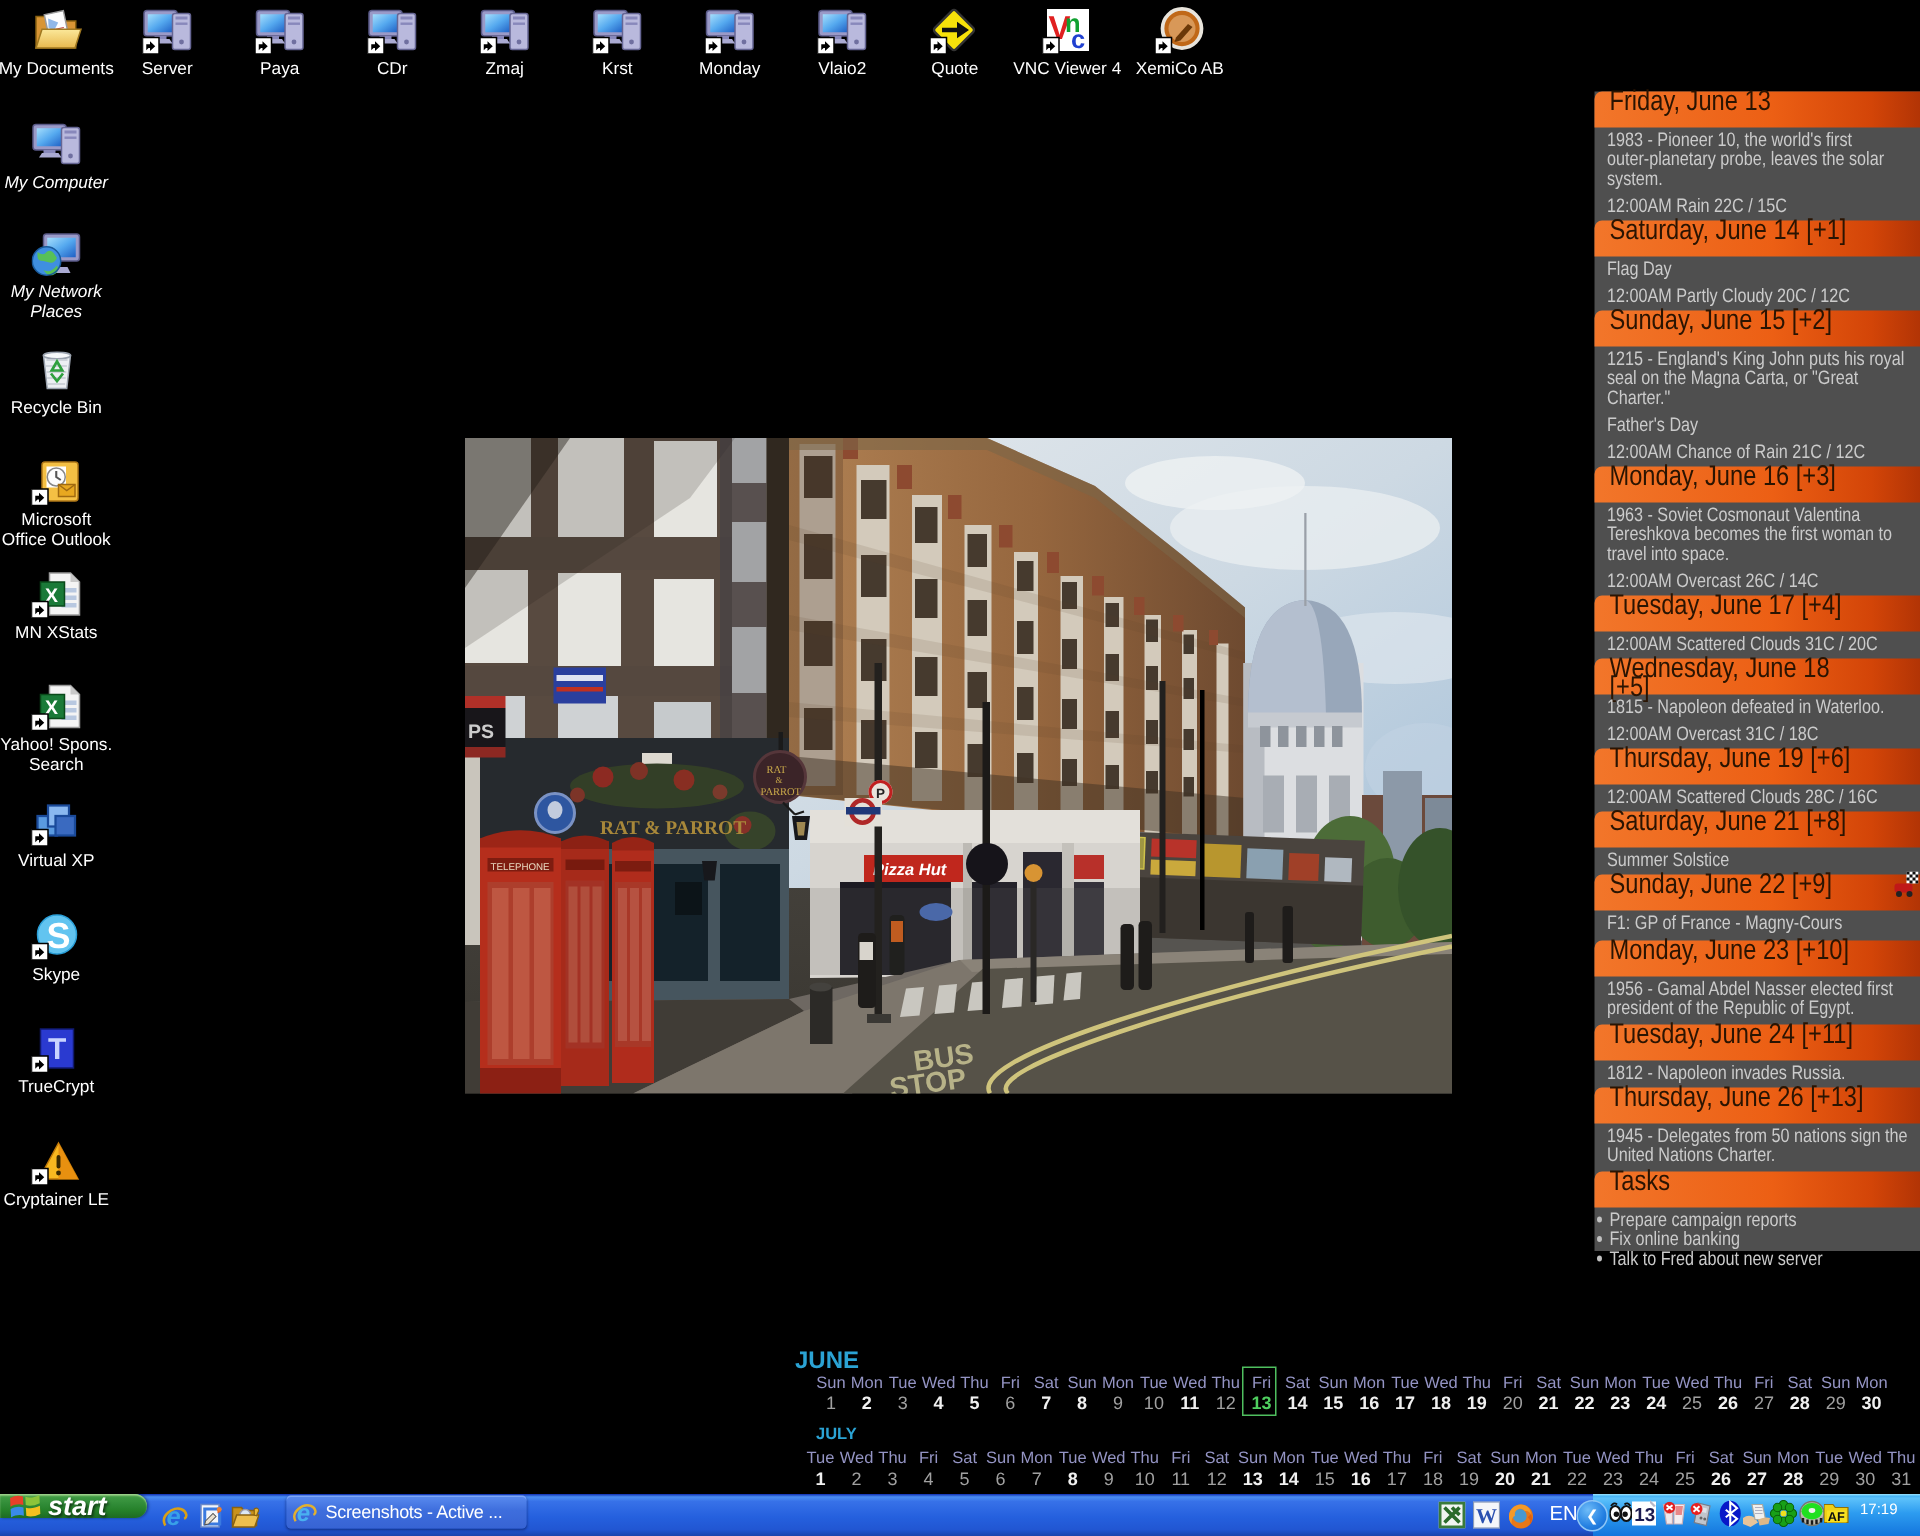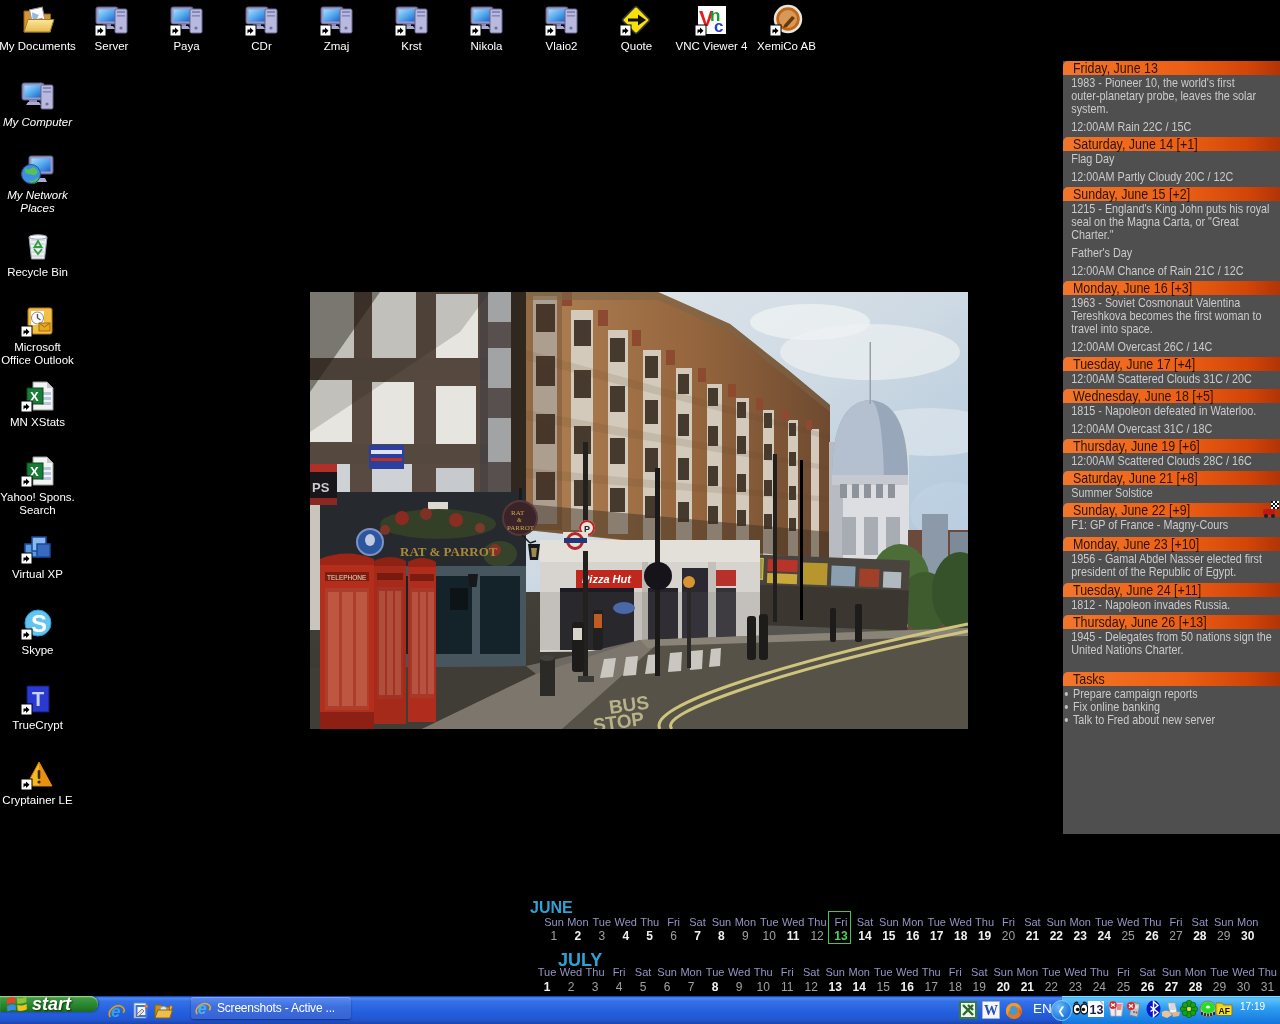--- a/index.html
+++ b/index.html
@@ -1,20 +1,20 @@
 <!DOCTYPE html>
 <html><head><meta charset="utf-8"><style>
 html,body{margin:0;padding:0;width:1280px;height:1024px;overflow:hidden;background:#000;font-family:"Liberation Sans",sans-serif;}
 #desk{position:absolute;left:0;top:0;width:1280px;height:1024px;background:#000;}
 .ico{position:absolute;width:75px;text-align:center;}
 .ico svg{display:block;margin:0 auto;}
 .ico .lb{color:#fff;font-size:11.5px;line-height:13px;margin:2px -8px 0;text-shadow:1px 1px 1px #000,1px 1px 2px #000;}
 #photo{position:absolute;left:310px;top:292px;width:658px;height:437px;}
 #sidebar{position:absolute;left:1063px;top:61px;width:217px;height:773px;background:#4f4f4f;font-size:13px;color:#cbcbcb;}
-.hd{position:relative;height:14px;line-height:13px;padding-left:10px;color:#2a1402;background:linear-gradient(90deg,#f2762a 0%,#ec5f14 55%,#d34508 85%,#b23405 100%);border-top-left-radius:5px;font-size:15px;}
+.hd{position:relative;height:24px;line-height:13px;padding-left:10px;color:#2a1402;background:linear-gradient(90deg,#f2762a 0%,#ec5f14 55%,#d34508 85%,#b23405 100%);border-top-left-radius:5px;font-size:19px;}
 .hd .tx{display:inline-block;transform:scaleX(.83);transform-origin:0 0;}
 .bk{padding:1px 0 4px 10px;line-height:13px;width:250px;transform:scaleX(.83);transform-origin:0 0;}
 .bu{display:inline-block;width:4px;height:4px;border-radius:2px;background:#c0c0c0;margin:0 6px 2px -8px;vertical-align:middle;}
 #cal{position:absolute;left:0;top:0;width:1280px;height:0;color:#fff;}
 #taskbar{position:absolute;left:0;top:996px;width:1280px;height:28px;background:linear-gradient(#0f2db0 0%,#4a8ef2 7%,#3771e8 18%,#2560de 55%,#2156d2 85%,#1b44ac 100%);}
 #startbtn{position:absolute;left:0;top:0;width:98px;height:16px;border-radius:0 12px 12px 0;background:linear-gradient(#6cab5c 0%,#3f9a43 12%,#2f8a36 45%,#258028 70%,#1d6a22 100%);box-shadow:inset 0 1px 1px #9ed48e,1px 0 2px rgba(0,0,0,.4);display:flex;align-items:center;}
 #startbtn span{color:#fff;font-size:18px;font-weight:bold;font-style:italic;text-shadow:1px 1px 2px rgba(0,0,0,.6);}
 .ql{position:absolute;top:6px;}
 #taskbtn{position:absolute;left:191px;top:1px;width:160px;height:22px;border-radius:3px;background:linear-gradient(#5a8cf0 0%,#3e6edd 45%,#3763d4 100%);box-shadow:inset 0 1px 0 #7ea6f6,0 1px 2px rgba(0,10,60,.5);color:#fff;font-size:12px;letter-spacing:-.2px;display:flex;align-items:center;}
 .tr{position:absolute;}
@@ -103,21 +103,21 @@
       <use href="#comp"></use>
       <use href="#arr"></use>
     </svg>
     <div class="lb">Krst</div>
   </div>
 <div class="ico" style="left:449px;top:4px;">
     <svg width="34" height="34" viewBox="0 0 34 34">
       <use href="#comp"></use>
       <use href="#arr"></use>
     </svg>
-    <div class="lb">Nikola</div>
+    <div class="lb">Monday</div>
   </div>
 <div class="ico" style="left:524px;top:4px;">
     <svg width="34" height="34" viewBox="0 0 34 34">
       <use href="#comp"></use>
       <use href="#arr"></use>
     </svg>
     <div class="lb">Vlaio2</div>
   </div>
 <div class="ico" style="left:599px;top:4px;">
     <svg width="34" height="34" viewBox="0 0 34 34">
@@ -587,28 +587,28 @@
         <circle cx="5" cy="15" r="2" fill="#222"></circle>
         <circle cx="12" cy="15" r="2" fill="#222"></circle>
       </svg></div>
 <div class="bk">F1: GP of France - Magny-Cours</div>
 <div class="hd" style="margin-top:2px"><span class="tx">Monday, June 23 [+10]</span></div>
 <div class="bk">1956 - Gamal Abdel Nasser elected first<br>president of the Republic of Egypt.</div>
 <div class="hd" style="margin-top:1px"><span class="tx">Tuesday, June 24 [+11]</span></div>
 <div class="bk">1812 - Napoleon invades Russia.</div>
 <div class="hd"><span class="tx">Thursday, June 26 [+13]</span></div>
 <div class="bk">1945 - Delegates from 50 nations sign the<br>United Nations Charter.</div>
-<div class="hd" style="margin-top:12px"><span class="tx">Tasks</span></div>
+<div class="hd" style="margin-top:1px"><span class="tx">Tasks</span></div>
 <div class="bk tk"><span class="bu"></span>Prepare campaign reports<br><span class="bu"></span>Fix online banking<br><span class="bu"></span>Talk to Fred about new server</div>
 </div>
 <div id="cal">
 <div style="position:absolute;left:530px;top:899px;font-size:16px;font-weight:bold;color:#2ba3d4;">JUNE</div>
 <div class="dn" style="left:542px;top:912px;width:720px;"><span>Sun</span><span>Mon</span><span>Tue</span><span>Wed</span><span>Thu</span><span>Fri</span><span>Sat</span><span>Sun</span><span>Mon</span><span>Tue</span><span>Wed</span><span>Thu</span><span>Fri</span><span>Sat</span><span>Sun</span><span>Mon</span><span>Tue</span><span>Wed</span><span>Thu</span><span>Fri</span><span>Sat</span><span>Sun</span><span>Mon</span><span>Tue</span><span>Wed</span><span>Thu</span><span>Fri</span><span>Sat</span><span>Sun</span><span>Mon</span></div>
 <div class="nm" style="left:542px;top:926px;width:720px;"><span>1</span><span class="b">2</span><span>3</span><span class="b">4</span><span class="b">5</span><span>6</span><span class="b">7</span><span class="b">8</span><span>9</span><span>10</span><span class="b">11</span><span>12</span><span style="color:#4fcf5f;font-weight:bold">13</span><span class="b">14</span><span class="b">15</span><span class="b">16</span><span class="b">17</span><span class="b">18</span><span class="b">19</span><span>20</span><span class="b">21</span><span class="b">22</span><span class="b">23</span><span class="b">24</span><span>25</span><span class="b">26</span><span>27</span><span class="b">28</span><span>29</span><span class="b">30</span></div>
-<div style="position:absolute;left:558px;top:950px;font-size:18px;font-weight:bold;color:#2ba3d4;">JULY</div>
+<div style="position:absolute;left:544px;top:950px;font-size:11px;font-weight:bold;color:#2ba3d4;">JULY</div>
 <div class="dn jl" style="left:535px;top:962px;width:745px;"><span>Tue</span><span>Wed</span><span>Thu</span><span>Fri</span><span>Sat</span><span>Sun</span><span>Mon</span><span>Tue</span><span>Wed</span><span>Thu</span><span>Fri</span><span>Sat</span><span>Sun</span><span>Mon</span><span>Tue</span><span>Wed</span><span>Thu</span><span>Fri</span><span>Sat</span><span>Sun</span><span>Mon</span><span>Tue</span><span>Wed</span><span>Thu</span><span>Fri</span><span>Sat</span><span>Sun</span><span>Mon</span><span>Tue</span><span>Wed</span><span>Thu</span></div>
 <div class="nm jl" style="left:535px;top:977px;width:745px;"><span class="b">1</span><span>2</span><span>3</span><span>4</span><span>5</span><span>6</span><span>7</span><span class="b">8</span><span>9</span><span>10</span><span>11</span><span>12</span><span class="b">13</span><span class="b">14</span><span>15</span><span class="b">16</span><span>17</span><span>18</span><span>19</span><span class="b">20</span><span class="b">21</span><span>22</span><span>23</span><span>24</span><span>25</span><span class="b">26</span><span class="b">27</span><span class="b">28</span><span>29</span><span>30</span><span>31</span></div>
 <div id="junebox"></div>
 </div>
 <div id="taskbar">
 <div id="startbtn">
       <svg width="24" height="22" viewBox="0 0 24 22" style="margin:0 3px 0 5px">
         <g transform="rotate(-3 12 11)">
 <path d="M2 5.2 C5 3.6 8 3.4 10.6 4.6 L10.6 10.2 C8 9.2 5 9.4 2 10.9 Z" fill="#e8402a"></path>
 <path d="M12.2 4.9 C15 5.9 18 5.7 21.6 4.1 L21.6 9.6 C18 11.1 15 11.3 12.2 10.4 Z" fill="#8cc43a"></path>

